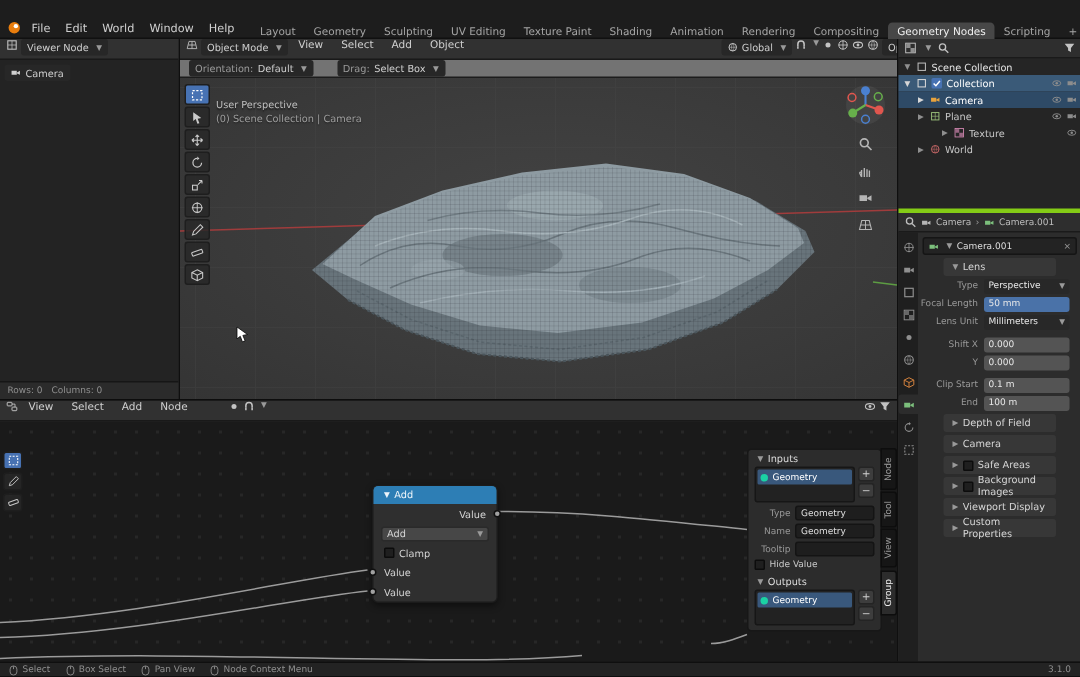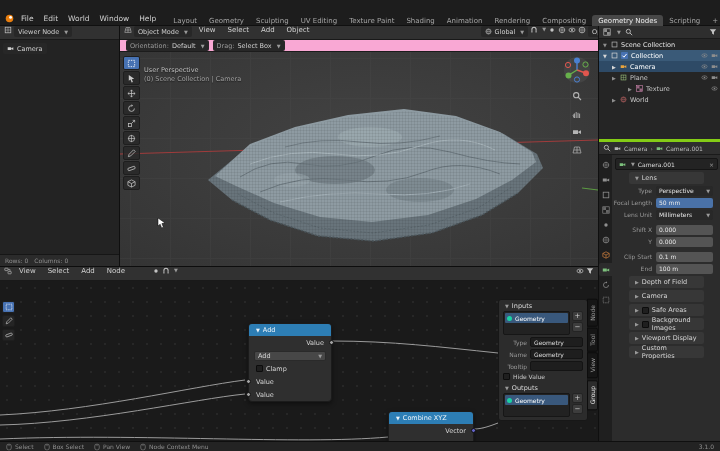--- a/index.html
+++ b/index.html
@@ -22,21 +22,21 @@
   .wtab.active{background:#474747;color:#efefef}
   
   .edheader{height:14px;background:#313131;border-bottom:1px solid #191919;display:flex;padding:0 4px;gap:2px;font-size:7px}
   .pill{display:inline-flex;align-items:center;gap:3px;background:#272727;border-radius:2px;padding:0 4px;height:11px;font-size:6.5px;color:#cfcfcf}
   
   #spreadsheet{left:0;top:26px;width:120px;height:240px;background:#262626;border-right:1px solid #0f0f0f}
   #spreadsheet .body{position:absolute;left:0;top:14px;right:0;bottom:12px;background:#232323}
   #spreadsheet .foot{position:absolute;left:0;bottom:0;width:100%;height:12px;background:#2b2b2b;border-top:1px solid #161616;display:flex;align-items:center;gap:6px;padding:0 5px;font-size:6px;color:#8f8f8f;white-space:nowrap}
   
   #viewport{left:120px;top:26px;width:514px;height:240px;background:#3a3a3a}
-  #vp-tool{position:absolute;left:0;top:14px;width:100%;height:12px;background:#f9a8d4;border-bottom:1px solid #1c1c1c;display:flex;align-items:center;gap:4px;padding:0 6px;font-size:6.5px;color:#bdbdbd}
+  #vp-tool{position:absolute;left:0;top:14px;width:100%;height:12px;background:#737373;border-bottom:1px solid #1c1c1c;display:flex;align-items:center;gap:16px;padding:0 6px;font-size:6.5px;color:#bdbdbd}
   #vp-canvas{position:absolute;left:0;top:26px;width:478px;height:214px;overflow:hidden;
     background:radial-gradient(ellipse at 52% 45%, #434343 0%, #3a3a3a 62%, #343434 100%);}
   #vp-grid{position:absolute;inset:0;opacity:.25;background-image:linear-gradient(#4e4e4e 1px,transparent 1px),linear-gradient(90deg,#4e4e4e 1px,transparent 1px);background-size:40px 40px;background-position:10px 6px}
   .vptext{position:absolute;font-size:6.5px;color:#bfbfbf;text-shadow:0 1px 1px rgba(0,0,0,.5);line-height:9px}
   #vp-tools{position:absolute;left:3px;top:4px;display:flex;flex-direction:column;gap:1px}
   .tool{width:17px;height:14px;background:rgba(40,40,40,.85);border:1px solid #1e1e1e;border-radius:2px;display:flex;align-items:center;justify-content:center;color:#c9c9c9}
   .tool.active{background:#4772b3;color:#fff}
   #vp-nav{position:absolute;right:7px;top:4px;display:flex;flex-direction:column;align-items:center;gap:6px;color:#c2c2c2}
   .navbtn{width:12px;height:12px;display:flex;align-items:center;justify-content:center;color:#b5b5b5}
   
@@ -495,31 +495,20 @@
         <div class="nrow">
           <span class="sock l" style="background:#a1a1a1"></span>
           <span>Value</span>
         </div>
         <div class="nrow">
           <span class="sock l" style="background:#a1a1a1"></span>
           <span>Value</span>
         </div>
       </div>
 
-      <div class="node" style="left:388px;top:130px;width:86px">
-        <div class="node-h">
-          <span class="chev" style="color:#eef5fa">▼</span>
-          <span>Combine XYZ</span>
-        </div>
-        <div class="nrow out">
-          <span>Vector</span>
-          <span class="sock r" style="background:#6363c7"></span>
-        </div>
-        <div class="nrow"></div>
-      </div>
 
       <div id="npanel">
         <div class="nsec">
           <span class="chev">▼</span>
           <span>Inputs</span>
         </div>
         <div class="listwrap">
           <div class="uilist">
             <div class="lrow sel">
               <span style="width:5px;height:5px;border-radius:50%;background:#1bd2a4;flex:none"></span>

